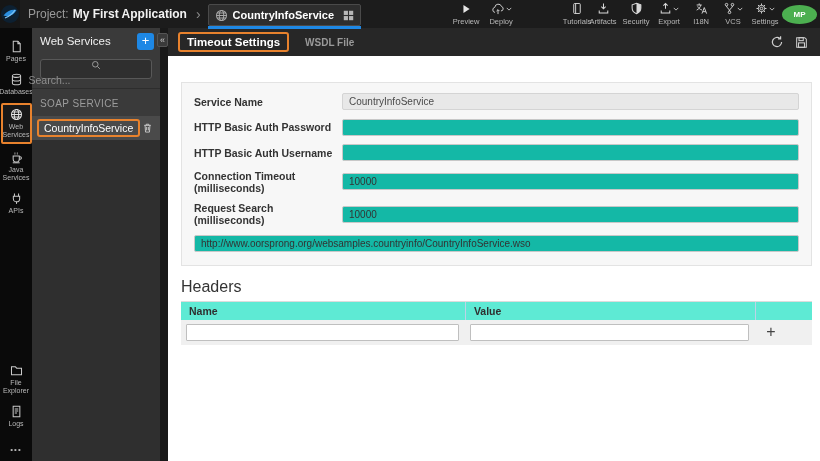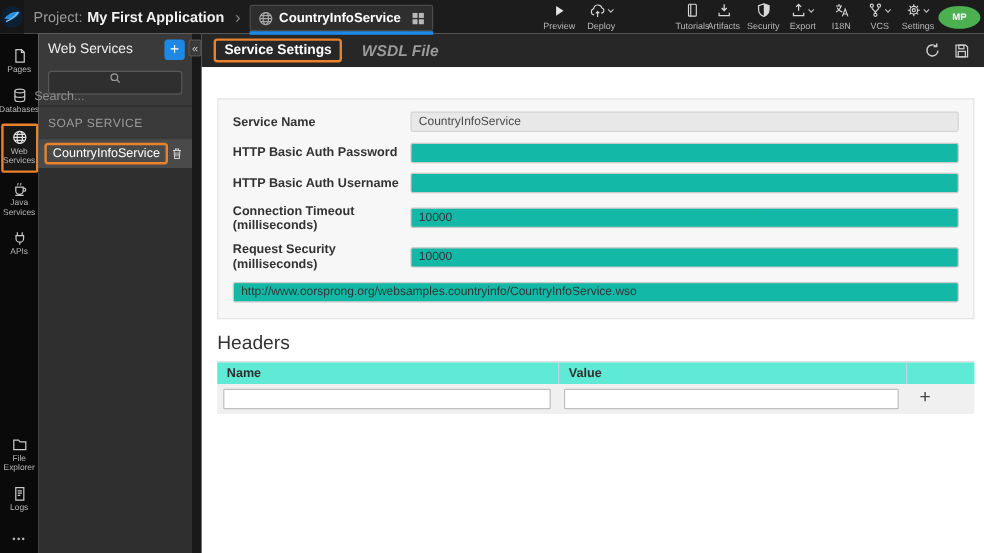--- a/index.html
+++ b/index.html
@@ -56,21 +56,21 @@
   
   .gap { width:8px; background:#191919; position:relative; flex:none; }
   .collapse-btn {
     position:absolute; top:5px; left:-3px; width:11px; height:14px; background:#3a3a3a;
     border:1px solid #555; border-radius:2px; color:#ccc; font-size:9px; line-height:12px; text-align:center; cursor:pointer;
   }
   
   .main { flex:1; display:flex; flex-direction:column; min-width:0; }
   .tabbar { height:28px; background:#272727; display:flex; align-items:center; padding:0 10px; gap:16px; flex:none; }
   .tab-active { border:2px solid #e8822d; border-radius:3px; padding:2px 7px; color:#fff; font-weight:bold; font-size:11.5px; cursor:pointer; }
-  .tab-plain { color:#9a9a9a; font-weight:bold; font-size:13px; cursor:pointer;font-style:italic; }
+  .tab-plain { color:#9a9a9a; font-weight:bold; font-size:10px; cursor:pointer; }
   .tb-icons { margin-left:auto; display:flex; align-items:center; gap:11px; padding-right:2px; }
   .tb-icons .icbtn { cursor:pointer; display:flex; }
   .content { flex:1; background:#fff; padding:26px 8px 0 13px; overflow:hidden; }
   
   .panel { background:#f7f7f7; border:1px solid #e3e3e3; padding:10px 12px 13px; }
   .form-row { display:flex; align-items:center; }
   .form-row + .form-row { margin-top:8.5px; }
   .form-row label { width:148px; flex:none; font-size:10.5px; font-weight:bold; color:#333; }
   .form-row input {
     flex:1; min-width:0; height:17px; border:1px solid #c8c8c8; border-radius:2px;
@@ -354,21 +354,21 @@
       </div>
       <div class="sb-rest"></div>
     </div>
 
     <div class="gap">
       <div class="collapse-btn">«</div>
     </div>
 
     <div class="main">
       <div class="tabbar">
-        <span class="tab-active">Service Settings</span>
+        <span class="tab-active">Timeout Settings</span>
         <span class="tab-plain">WSDL File</span>
         <span class="tb-icons">
           <span class="icbtn">
             <svg class="ic" width="14" height="14" viewBox="0 0 14 14" stroke="#cfcfcf" fill="none" stroke-width="1.2">
               <path d="M11.6 7A4.6 4.6 0 1 1 10 3.5"></path>
                 <path d="M10.6 1.2v2.6H8"></path>
             </svg>
           </span>
           <span class="icbtn">
             <svg class="ic" width="13" height="13" viewBox="0 0 14 14" stroke="#cfcfcf" fill="none" stroke-width="1.1">
@@ -392,21 +392,21 @@
           </div>
           <div class="form-row">
             <label>HTTP Basic Auth Username</label>
             <input value="" style="">
           </div>
           <div class="form-row">
             <label>Connection Timeout (milliseconds)</label>
             <input value="10000" style="">
           </div>
           <div class="form-row">
-            <label>Request Security (milliseconds)</label>
+            <label>Request Search (milliseconds)</label>
             <input value="10000" style="">
           </div>
           <div class="form-row">
             <input value="http://www.oorsprong.org/websamples.countryinfo/CountryInfoService.wso" style="">
           </div>
         </div>
 
         <h2 class="headers-title">Headers</h2>
 
         <div class="htable">

